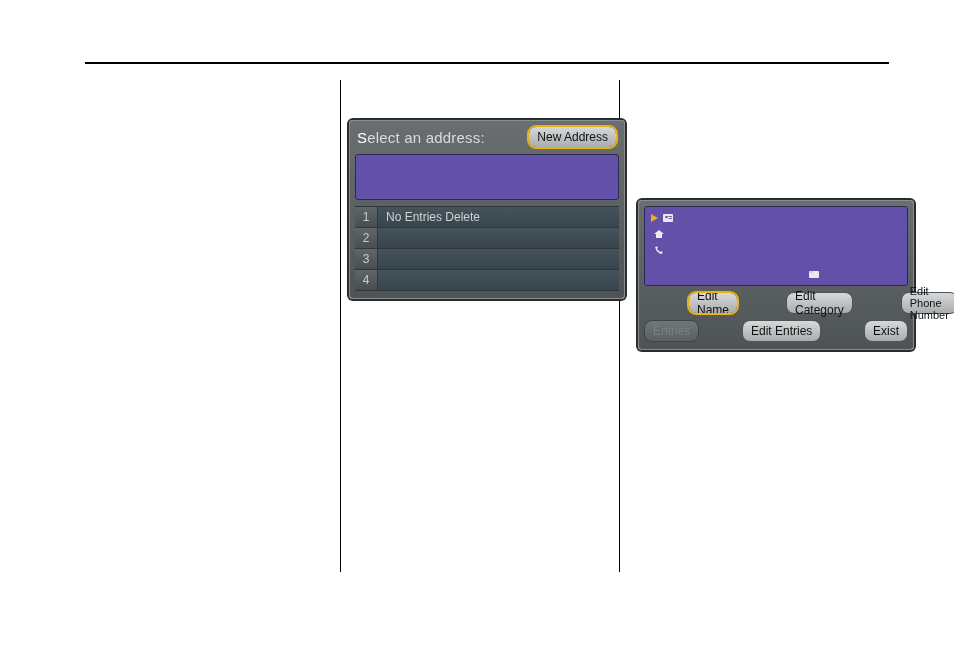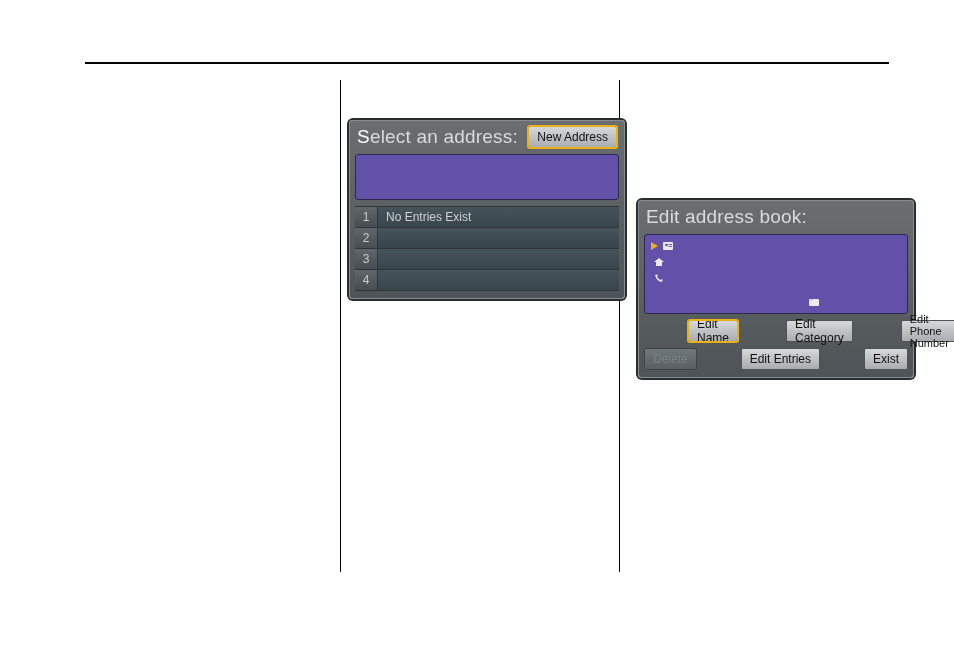--- a/index.html
+++ b/index.html
@@ -47,32 +47,32 @@
     box-sizing: border-box;
     position: relative;
   }
   .device .titlebar {
     display: flex;
     align-items: center;
     justify-content: space-between;
     padding: 0 2px 6px;
   }
   .device .title {
-    font-size: 19px;
+    font-size: 15px;
     letter-spacing: 0.2px;
   }
   .device .title .hot { color: #fff; }
   .btn {
     display: inline-flex;
     align-items: center;
     justify-content: center;
     background: linear-gradient(#d6d9da, #a9adaf);
     color: #111;
     border: 1px solid #4f5456;
-    border-radius: 2px;
+    border-radius: 8px;
     font-size: 12px;
     height: 22px;
     padding: 0 8px;
     box-sizing: border-box;
   }
   .btn.sel {
     outline: 2px solid #eab117;
     outline-offset: -1px;
   }
   .btn.disabled {
@@ -163,21 +163,21 @@
     <div class="titlebar">
       <span class="title">
         <span class="hot">S</span><span>elect an address:</span>
       </span>
       <span class="btn sel">New Address</span>
     </div>
     <div class="bigbox p1-bigbox"></div>
     <div class="p1-list">
       <div class="p1-row">
         <div class="p1-idx">1</div>
-        <div class="p1-cell">No Entries Exist</div>
+        <div class="p1-cell">No Entries Delete</div>
       </div>
       <div class="p1-row">
         <div class="p1-idx">2</div>
         <div class="p1-cell"></div>
       </div>
       <div class="p1-row">
         <div class="p1-idx">3</div>
         <div class="p1-cell"></div>
       </div>
       <div class="p1-row">
@@ -185,23 +185,20 @@
         <div class="p1-cell"></div>
       </div>
     </div>
   </div>
 
 </div>
 
 <div class="col-right">
 
   <div class="device" style="margin-top:120px;">
-    <div class="titlebar">
-      <span class="title">Edit address book:</span>
-    </div>
     <div class="bigbox p2-bigbox">
       <div class="p2-icons-left">
         <span style="display:flex;align-items:center;gap:2px;">
           <span class="p2-cursor" style="position:static;"></span>
           <span class="mini-icon">
             <svg viewBox="0 0 12 10">
                   <rect x="1" y="1" width="10" height="8" rx="1" fill="#e9e9ef"></rect>
                   <circle cx="4.5" cy="4" r="1.3" fill="#6350a8"></circle>
                   <rect x="6.5" y="3" width="3.5" height="0.9" fill="#6350a8"></rect>
                   <rect x="6.5" y="5" width="3.5" height="0.9" fill="#6350a8"></rect>
@@ -227,21 +224,21 @@
             </svg>
       </span>
     </div>
 
     <div class="p2-row2">
       <span class="btn sel">Edit Name</span>
       <span class="btn">Edit Category</span>
       <span class="btn" style="font-size:11px;">Edit Phone Number</span>
     </div>
     <div class="p2-row3">
-      <span class="btn disabled">Delete</span>
+      <span class="btn disabled">Entries</span>
       <span class="spacer"></span>
       <span class="btn">Edit Entries</span>
       <span class="spacer"></span>
       <span class="btn">Exist</span>
     </div>
   </div>
 
 </div>
 
 </div>

